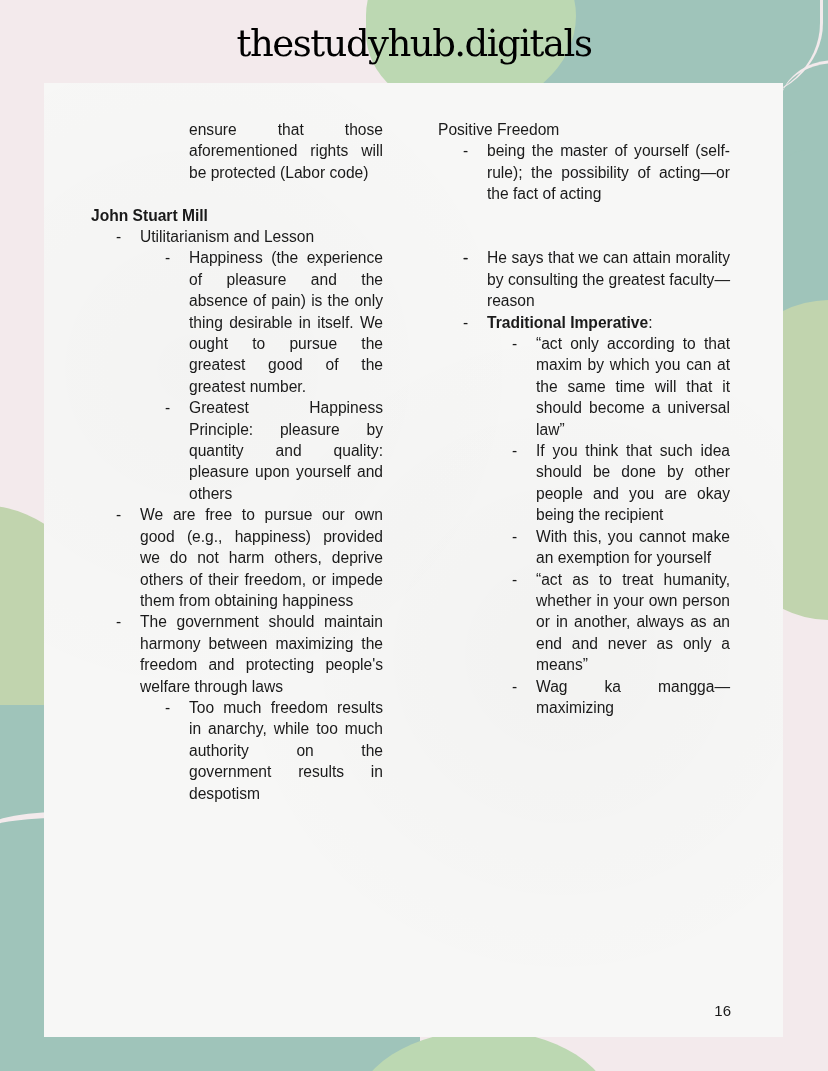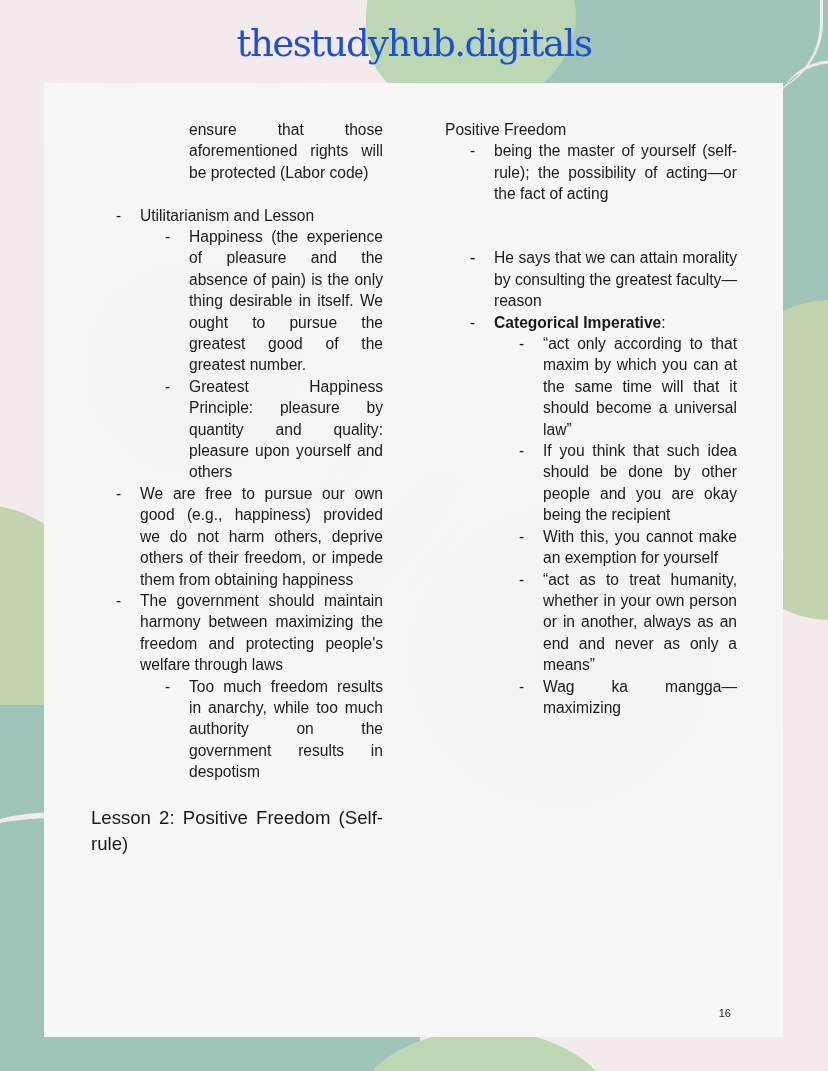--- a/index.html
+++ b/index.html
@@ -18,42 +18,42 @@
   #bg-teal-left { left:-60px; top:705px; width:160px; height:400px; background:#9fc4ba; }
   #bg-teal-bottom { left:0; top:1030px; width:420px; height:60px; background:#9fc4ba; }
   #bg-green-bottom { left:354px; top:1030px; width:260px; height:140px; background:#bcd8b2; border-radius:50% 50% 0 0 / 60% 60% 0 0; }
   #bg-line-top { left:700px; top:-10px; width:120px; height:110px; border-right:3px solid #f3eaec; border-radius:0 0 70% 0; }
   #bg-line-right { left:780px; top:60px; width:80px; height:60px; border-top:3px solid #f3eaec; border-radius:70% 0 0 0; }
   #bg-line-left { left:-20px; top:812px; width:130px; height:30px; border-top:6px solid #f3eaec; border-radius:60% 40% 0 0; }
 
   .brand {
     position:absolute; left:0; right:0; top:22px; text-align:center;
     font-family:"DejaVu Serif", serif; font-size:37px; letter-spacing:-1.5px;
-    color:#1d4ed8; font-weight:normal;
+    color:#000000; font-weight:normal;
   }
   .paper {
     position:absolute; left:44px; top:83px; width:739px; height:954px;
     background:#f7f7f6;
     background-image:
       radial-gradient(circle at 20% 30%, rgba(0,0,0,0.015) 0, transparent 40%),
       radial-gradient(circle at 70% 60%, rgba(0,0,0,0.02) 0, transparent 45%);
   }
   .col { position:absolute; top:36px; width:292px; font-size:15.6px; line-height:21.4px; }
   .col.left { left:47px; }
-  .col.right { left:394px;margin-left:7px; }
+  .col.right { left:394px; }
   .p { margin:0; text-align:justify; }
   .bold { font-weight:bold; }
   .li { position:relative; text-align:justify; }
   .li .dash { position:absolute; left:-24px; }
   .l1 { margin-left:49px; }
   .l2 { margin-left:98px; }
   .gap { height:21.4px; }
   .gap2 { height:22px; }
   .lesson { font-size:18.6px; line-height:26px; text-align:justify; margin:0; }
-  .page-num { position:absolute; right:52px; bottom:18px; font-size:11px; }
+  .page-num { position:absolute; right:52px; bottom:18px; font-size:15px; }
 </style>
 </head>
 <body>
 
 <div class="bg-shape" id="bg-teal-top"></div>
 <div class="bg-shape" id="bg-green-top"></div>
 <div class="bg-shape" id="bg-teal-right2"></div>
 <div class="bg-shape" id="bg-green-right"></div>
 <div class="bg-shape" id="bg-green-left"></div>
 <div class="bg-shape" id="bg-teal-left"></div>
@@ -63,20 +63,21 @@
 <div class="bg-shape" id="bg-line-right"></div>
 <div class="bg-shape" id="bg-line-left"></div>
 
 <div class="brand">thestudyhub.digitals</div>
 
 <div class="paper">
 
   <div class="col left">
     <p class="p l2">ensure that those aforementioned rights will be protected (Labor code)</p>
     <div class="gap"></div>
+    <p class="p bold">John Stuart Mill</p>
     <div class="li l1">
       <span class="dash">-</span>
       <span>Utilitarianism and Lesson</span>
     </div>
     <div class="li l2">
       <span class="dash">-</span>
       <span>Happiness (the experience of pleasure and the absence of pain) is the only thing desirable in itself. We ought to pursue the greatest good of the greatest number.</span>
     </div>
     <div class="li l2">
       <span class="dash">-</span>
@@ -88,41 +89,40 @@
     </div>
     <div class="li l1">
       <span class="dash">-</span>
       <span>The government should maintain harmony between maximizing the freedom and protecting people's welfare through laws</span>
     </div>
     <div class="li l2">
       <span class="dash">-</span>
       <span>Too much freedom results in anarchy, while too much authority on the government results in despotism</span>
     </div>
     <div class="gap2"></div>
-    <p class="lesson">Lesson 2: Positive Freedom (Self-rule)</p>
   </div>
 
   <div class="col right">
     <p class="p">Positive Freedom</p>
     <div class="li l1">
       <span class="dash">-</span>
       <span>being the master of yourself (self-rule); the possibility of acting—or the fact of acting</span>
     </div>
     <div class="gap"></div>
     <div class="gap"></div>
     <div class="li l1">
       <span class="dash">-</span>
     </div>
     <div class="li l1">
       <span class="dash">-</span>
       <span>He says that we can attain morality by consulting the greatest faculty—reason</span>
     </div>
     <div class="li l1">
       <span class="dash">-</span>
-      <span class="bold">Categorical Imperative</span><span>:</span>
+      <span class="bold">Traditional Imperative</span><span>:</span>
     </div>
     <div class="li l2">
       <span class="dash">-</span>
       <span>“act only according to that maxim by which you can at the same time will that it should become a universal law”</span>
     </div>
     <div class="li l2">
       <span class="dash">-</span>
       <span>If you think that such idea should be done by other people and you are okay being the recipient</span>
     </div>
     <div class="li l2">

